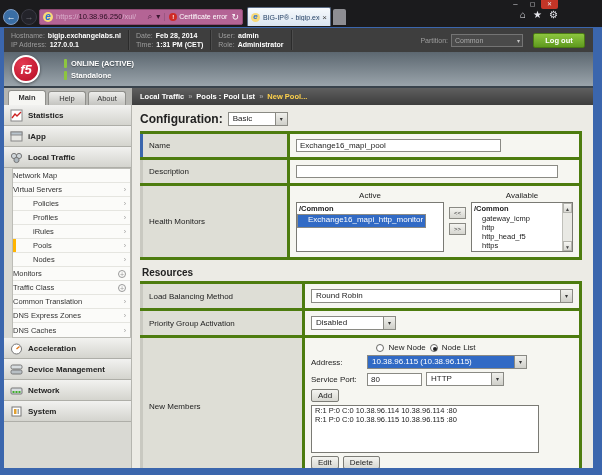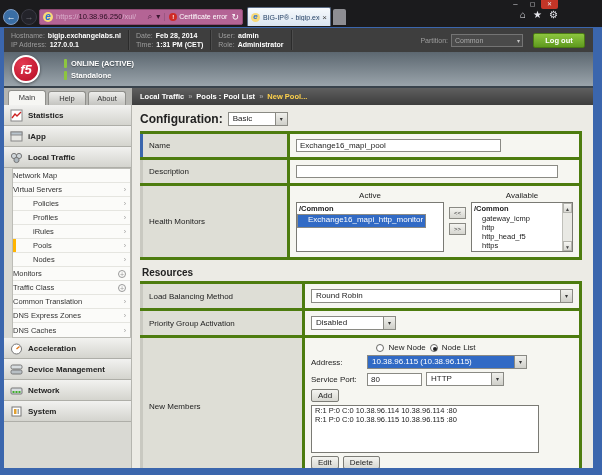--- a/index.html
+++ b/index.html
@@ -51,21 +51,21 @@
   .logo-band { height:36px; background:linear-gradient(#5c6770,#9aa4ab); border-bottom:2px solid #39434c; display:flex; align-items:center; position:relative;gap:12px; }
   .f5ball { width:28px; height:28px; margin-left:8px; border-radius:50%; background:radial-gradient(circle at 35% 30%, #e43a52, #b50d24); border:2px solid #fff; box-shadow:0 1px 3px rgba(0,0,0,.5); color:#fff; font-weight:bold; font-style:italic; font-size:13px; text-align:center; line-height:25px; }
   .status-col { margin-left:12px; display:flex; flex-direction:column; gap:3px; }
   .srow { display:flex; align-items:center; gap:4px; color:#fff; font-weight:bold; font-size:7.5px; text-shadow:0 1px 1px rgba(0,0,0,.4); }
   .gbar { width:3px; height:9px; background:#8dc63f; border-radius:1px; }
 
   
   .nav-strip { height:17px; display:flex; }
   .ftabs { width:128px; background:#b5b5b1; display:flex; align-items:flex-end; padding-left:4px; gap:2px; }
   .ftab { width:38px; height:14px; background:linear-gradient(#ededeb,#c4c4c0); border:1px solid #8f8f8b; border-bottom:none; border-radius:3px 3px 0 0; font-size:7.5px; color:#333; text-align:center; line-height:13px; }
-  .ftab.active { background:#f6f6f3; font-weight:normal; height:15px; }
+  .ftab.active { background:#f6f6f3; font-weight:bold; height:15px; }
   .breadcrumb { flex:1; background:linear-gradient(#5f5f5f,#3d3d3d); display:flex; align-items:center; padding-left:8px; gap:4px; font-size:7.5px; font-weight:bold; color:#fff; white-space:nowrap; }
   .bc-sep { color:#9a9a9a; }
   .bc-cur { color:#ffd24d; }
 
   
   .body-row { display:flex; height:364px; }
   .sidebar { width:128px; background:#d9d9d3; border-right:1px solid #b5b5af; }
   .sb-top { height:21px; display:flex; align-items:center; gap:5px; padding-left:6px; background:linear-gradient(#f2f2f0,#d4d4ce); border-bottom:1px solid #aeaea8; font-size:8px; font-weight:bold; color:#222; }
   .sb-ico { width:13px; height:13px; flex:0 0 auto; }
   .submenu { background:#fbfbf9; border:1px solid #bcbcb6; margin-left:8px; }

